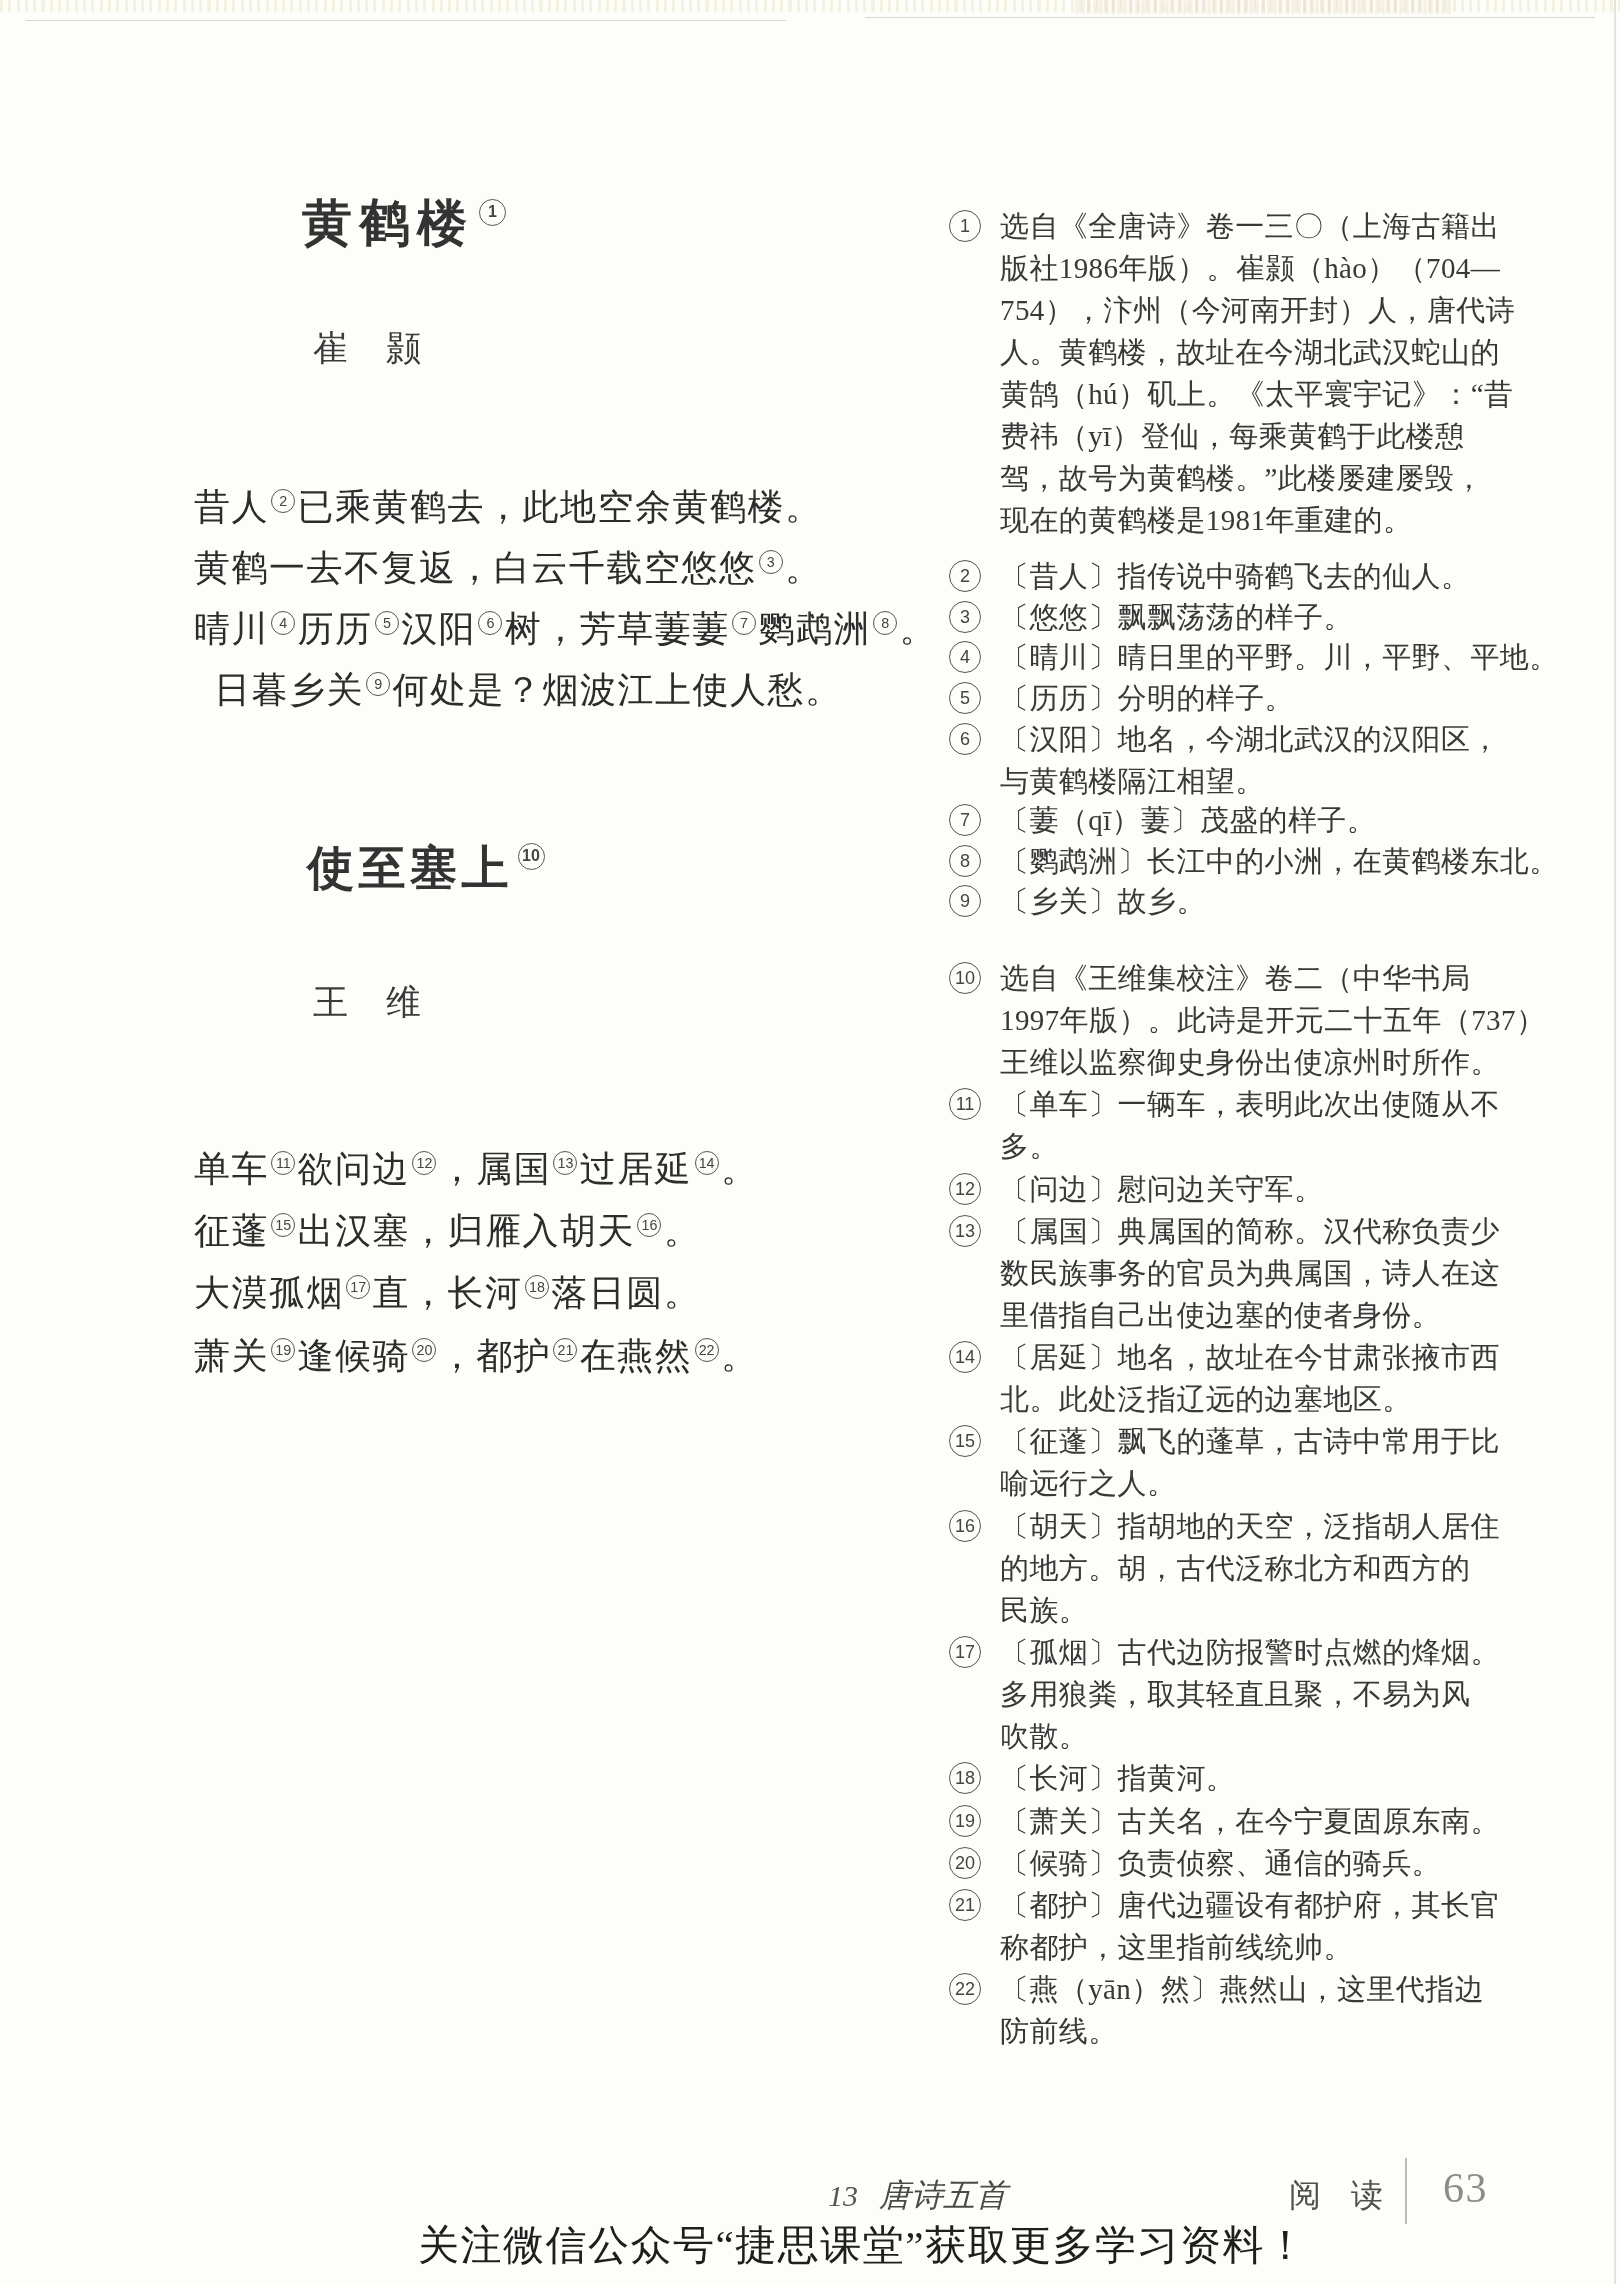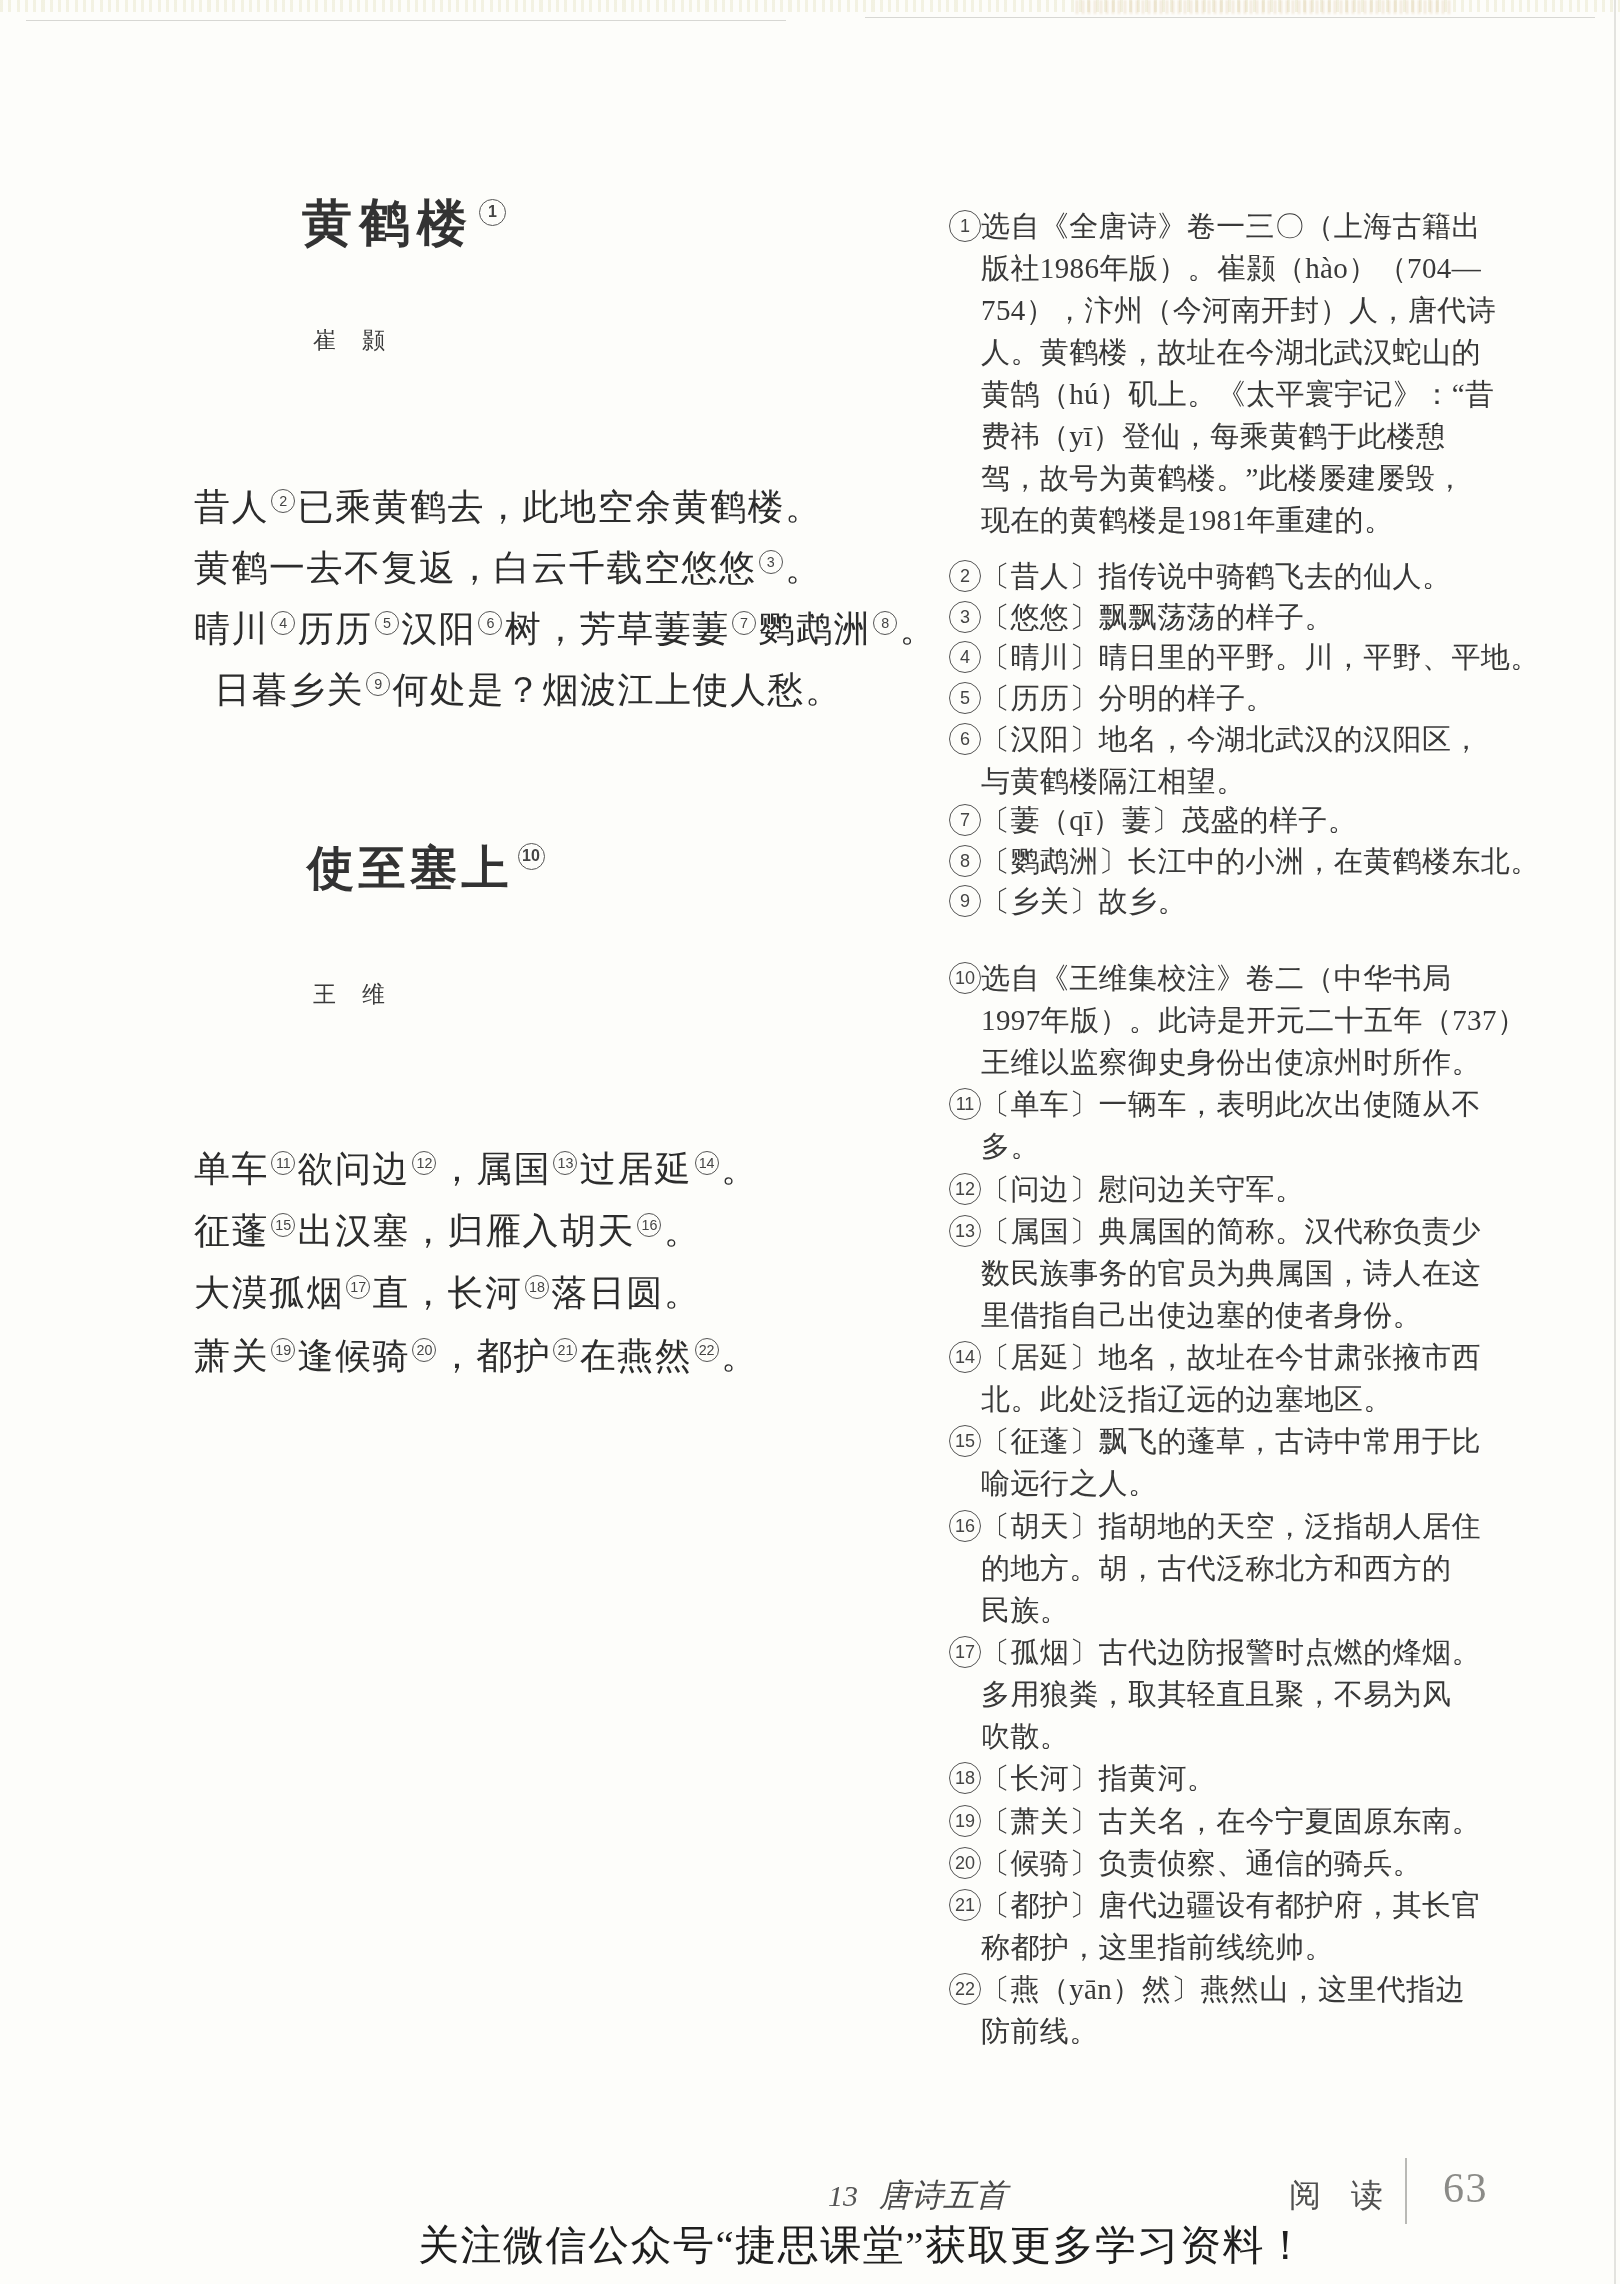--- a/index.html
+++ b/index.html
@@ -21,21 +21,21 @@
     background:repeating-linear-gradient(90deg, rgba(205,160,110,0.28) 0 2.3px, rgba(255,255,255,0) 2.3px 6px);
     filter:blur(0.8px);
   }
   .hairline{background:#d7d7d3;height:1.5px;}
   .edge-right{right:4.5px;top:0;width:1.5px;height:2284px;background:#e3e3df;}
   
   .poem-title{
     font-weight:700;color:#333;white-space:nowrap;
   }
   .poem-author{
-    font-size:23px;color:#3a3a3a;white-space:nowrap;letter-spacing:1.5px;
+    font-size:35px;color:#3a3a3a;white-space:nowrap;letter-spacing:1.5px;
   }
   .poem-line{
     font-size:36px;color:#2c2c2c;white-space:nowrap;letter-spacing:1.5px;line-height:45px;
   }
   
   .circ{
     display:inline-flex;align-items:center;justify-content:center;
     border:1.5px solid #555;border-radius:50%;color:#444;
     font-family:"Liberation Sans", sans-serif;
     box-sizing:border-box;background:transparent;
@@ -46,21 +46,21 @@
   }
   .circ.title-sup{
     width:27px;height:27px;font-size:16px;line-height:1;
     position:relative;top:-22.6px;margin-left:4.5px;letter-spacing:0;
   }
   .note{position:absolute;left:949px;width:647px;}
   .note .circ.num{
     position:absolute;left:0;top:5.3px;width:32px;height:32px;font-size:18px;
   }
   .note .txt{
-    margin-left:32px;width:594px;
+    margin-left:51px;width:594px;
     font-size:29px;line-height:42px;color:#383838;
     white-space:pre-line;letter-spacing:0.4px;
   }
   
   .footer-lesson{left:828px;top:2174px;font-size:32px;color:#4a4a4a;white-space:nowrap;font-style:italic;}
   .footer-lesson .num{font-family:"Liberation Serif", serif;margin-right:21px;font-size:30px;color:#555;}
   .footer-section{left:1289px;top:2174px;font-size:32px;color:#4f4f4f;letter-spacing:30px;white-space:nowrap;}
   .footer-divider{left:1405px;top:2158px;width:1.5px;height:66px;background:#b9b9b5;}
   .footer-page{left:1443px;top:2164px;font-size:42px;color:#8b8b87;letter-spacing:1.5px;text-align:center;}
   .watermark{

